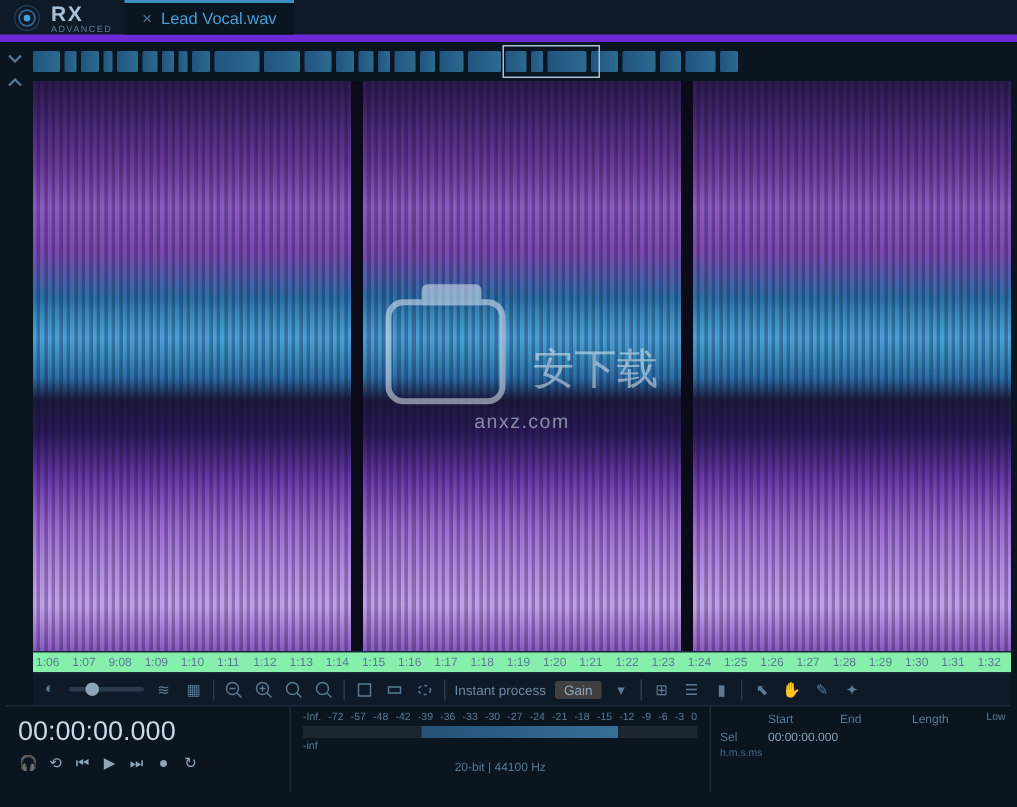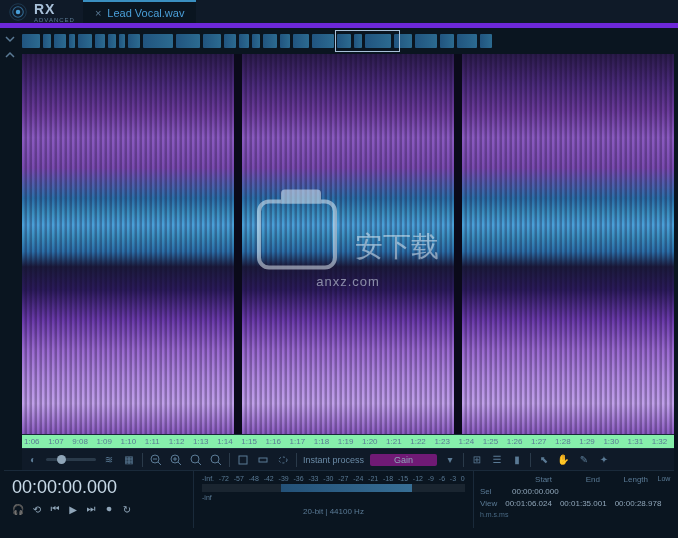--- a/index.html
+++ b/index.html
@@ -33,38 +33,38 @@
 
 .ruler { height: 14px; margin-left: 22px; margin-right: 4px; background: #86efac; display: flex; align-items: center; font-size: 8px; color: #5a7a95; border-top: 1px solid #1a2a3a; }
 .ruler span { flex: 1; text-align: left; padding-left: 2px; }
 
 .toolbar { height: 22px; margin-left: 22px; margin-right: 4px; background: #0f1a28; display: flex; align-items: center; gap: 6px; padding: 0 4px; border-top: 1px solid #1a2a3a; }
 .tb-slider { width: 50px; height: 3px; background: #2a3a4a; position: relative; border-radius: 2px; }
 .tb-knob { position: absolute; top: -3px; width: 9px; height: 9px; background: #8fa5b8; border-radius: 50%; }
 .tb-icon { width: 14px; height: 14px; display: flex; align-items: center; justify-content: center; color: #5a7a95; }
 .tb-sep { width: 1px; height: 14px; background: #2a3a4a; }
 .tb-text { font-size: 9px; color: #6a8aa5; white-space: nowrap; }
-.tb-btn { padding: 1px 24px; background: #701a75; color: #8fa5b8; font-size: 9px; border-radius: 2px; }
+.tb-btn { padding: 1px 6px; background: #404040; color: #8fa5b8; font-size: 9px; border-radius: 2px; }
 
 .bottom { height: 58px; margin-left: 4px; margin-right: 4px; background: #0a1520; display: flex; border-top: 1px solid #1a2a3a; }
 .time-panel { width: 190px; padding: 4px 8px; border-right: 1px solid #1a2a3a; }
 .time-label { font-size: 8px; color: #5a7a95; }
 .time-big { font-size: 18px; color: #c8dae8; margin-top: 2px; }
 .transport { display: flex; gap: 4px; margin-top: 4px; }
 .tp-btn { width: 14px; height: 14px; display: flex; align-items: center; justify-content: center; color: #8fa5b8; }
 
 .meter-panel { flex: 1; padding: 4px 8px; border-right: 1px solid #1a2a3a; }
 .db-scale { display: flex; justify-content: space-between; font-size: 7px; color: #5a7a95; margin-bottom: 2px; }
 .meter-track { height: 8px; background: #1a2530; position: relative; }
 .meter-fill { position: absolute; left: 30%; width: 50%; height: 100%; background: linear-gradient(to right, #2a6fa8, #4a9fd8); opacity: 0.6; }
 .format-info { font-size: 8px; color: #5a7a95; text-align: center; margin-top: 6px; }
 
 .sel-panel { width: 180px; padding: 4px 6px; font-size: 8px; }
 .sel-row { display: flex; gap: 8px; margin-bottom: 3px; }
-.sel-hdr { flex: 1; color: #5a7a95; text-align: right; }
+.sel-hdr { flex: 1; color: #5a7a95; }
 .sel-label { width: 24px; color: #5a7a95; }
 .sel-val { flex: 1; color: #8fa5b8; }
 
 .loud-panel { width: 20px; padding: 4px 2px; font-size: 7px; color: #5a7a95; text-align: center; }
 
 .watermark { position: absolute; top: 50%; left: 50%; transform: translate(-50%, -50%); pointer-events: none; opacity: 0.55; display: flex; flex-direction: column; align-items: center; }
 .wm-icon { width: 80px; height: 70px; border: 4px solid #dde8f2; border-radius: 12px; position: relative; }
 .wm-icon::before { content: ""; position: absolute; top: -14px; left: 20px; width: 40px; height: 14px; background: #dde8f2; border-radius: 4px 4px 0 0; }
 .wm-text { font-size: 28px; color: #dde8f2; margin-left: 10px; margin-top: 24px; }
 .wm-sub { font-size: 13px; color: #dde8f2; margin-top: 4px; letter-spacing: 1px; }
@@ -303,25 +303,19 @@
       <span class="sel-hdr">End</span>
       <span class="sel-hdr">Length</span>
     </div>
     <div id="sel-rows">
         <div class="sel-row">
           <span class="sel-label">Sel</span>
           <span class="sel-val">00:00:00.000</span>
           <span class="sel-val"></span>
           <span class="sel-val"></span>
         </div>
-        <div class="sel-row">
-          <span class="sel-label">View</span>
-          <span class="sel-val">00:01:06.024</span>
-          <span class="sel-val">00:01:35.001</span>
-          <span class="sel-val">00:00:28.978</span>
-        </div>
       </div>
     <div style="font-size:7px;color:#4a6a85;margin-top:2px">h.m.s.ms</div>
   </div>
   <div class="loud-panel">
     <div>Low</div>
   </div>
 </div>
 
 </body></html>

